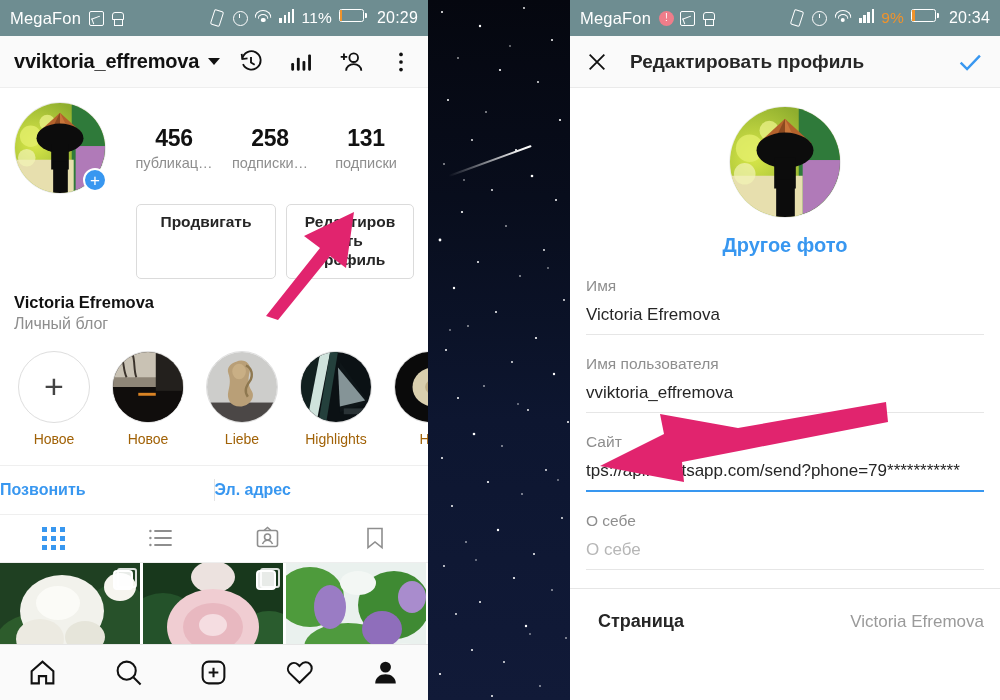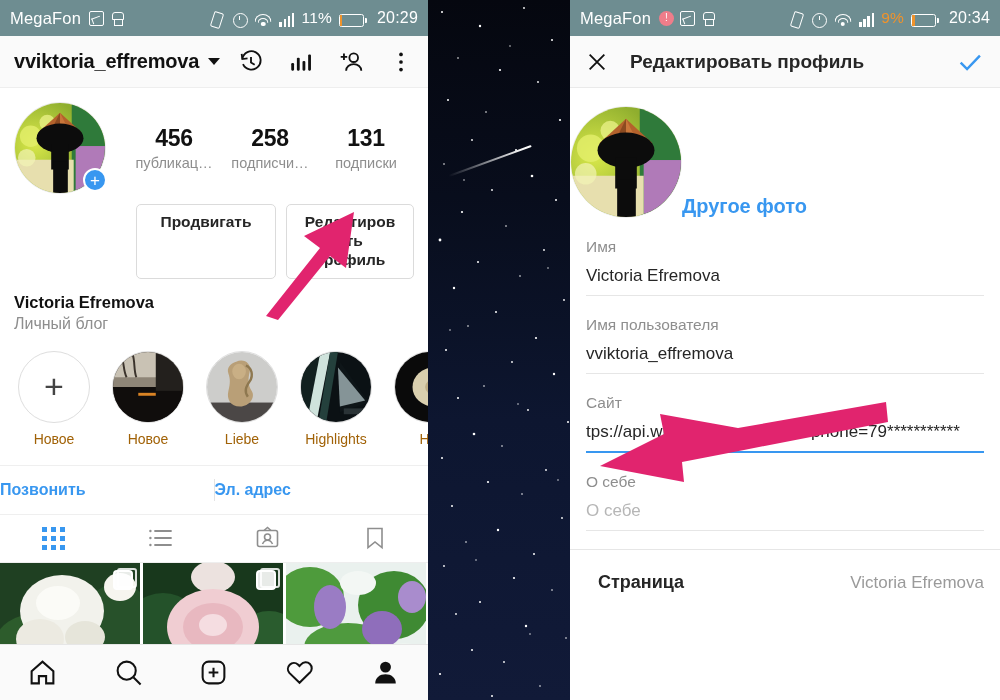--- a/index.html
+++ b/index.html
@@ -19,21 +19,21 @@
 
   
   .statusbar {
     height: 36px; background: #6e8d91; color: #fff;
     display: flex; align-items: center; padding: 0 10px;
     font-size: 16px; letter-spacing: .2px;
   }
   .sb-carrier { font-size: 16.5px; }
   .sb-left-icons { display: flex; align-items: center; gap: 6px; margin-left: 8px; }
   .sb-spacer { flex: 1; }
-  .sb-right-icons { display: flex; align-items: flex-end; gap: 7px; }
+  .sb-right-icons { display: flex; align-items: flex-start; gap: 7px; }
   .sb-batt-pct { font-size: 15.5px; }
   .sb-batt-pct.low { color: #f0932b; }
   .sb-time { font-size: 16px; margin-left: 6px; }
   .glyph { display: inline-block; line-height: 1; }
 
   .ico-sim {
     width: 15px; height: 15px; border-radius: 50%;
     background: #ef7d8a; color:#fff; font-size: 10px;
     display:flex; align-items:center; justify-content:center;
   }
@@ -178,21 +178,21 @@
 
   
   .ed-header {
     height: 52px; display:flex; align-items:center; padding: 0 16px;
     background:#fafafa; border-bottom:1px solid #eaeaea;
   }
   .ed-title { font-size:19px; font-weight:600; color:#262626; margin-left: 22px; }
   .ed-close { width:22px; height:22px; color:#111; }
   .ed-check { width:28px; height:28px; color:#3897f0; margin-left:auto; }
 
-  .ed-avatar-block { display:flex; flex-direction:row; align-items:flex-end; padding-top: 18px; }
+  .ed-avatar-block { display:flex; flex-direction:column; align-items:center; padding-top: 18px; }
   .ed-avatar { width: 112px; height:112px; border-radius:50%; overflow:hidden; position:relative; border:1px solid #ececec;}
   .ed-change { color:#3897f0; font-size:20px; font-weight:600; margin-top: 16px; }
 
   .field { padding: 0 16px; }
   .field-label { font-size:15.5px; color:#8e8e8e; margin-top: 20px; }
   .field-value { font-size:17px; color:#262626; padding: 10px 0 9px 0; }
   .field-value.ph { color:#b6b6b6; }
   .field-line { height:1px; background:#e6e6e6; }
   .field-line.active { height:2px; background:#3897f0; }
   .section-sep { height:1px; background:#e6e6e6; margin-top: 18px; }
@@ -294,21 +294,21 @@
         </div>
         <div class="avatar-plus">+</div>
       </div>
       <div class="stats">
         <div class="stat">
           <div class="stat-num">456</div>
           <div class="stat-label">публикац…</div>
         </div>
         <div class="stat">
           <div class="stat-num">258</div>
-          <div class="stat-label">подписчи…</div>
+          <div class="stat-label">подписки…</div>
         </div>
         <div class="stat">
           <div class="stat-num">131</div>
           <div class="stat-label">подписки</div>
         </div>
       </div>
     </div>
 
     <div class="action-btns">
       <div class="btn promote">Продвигать</div>

